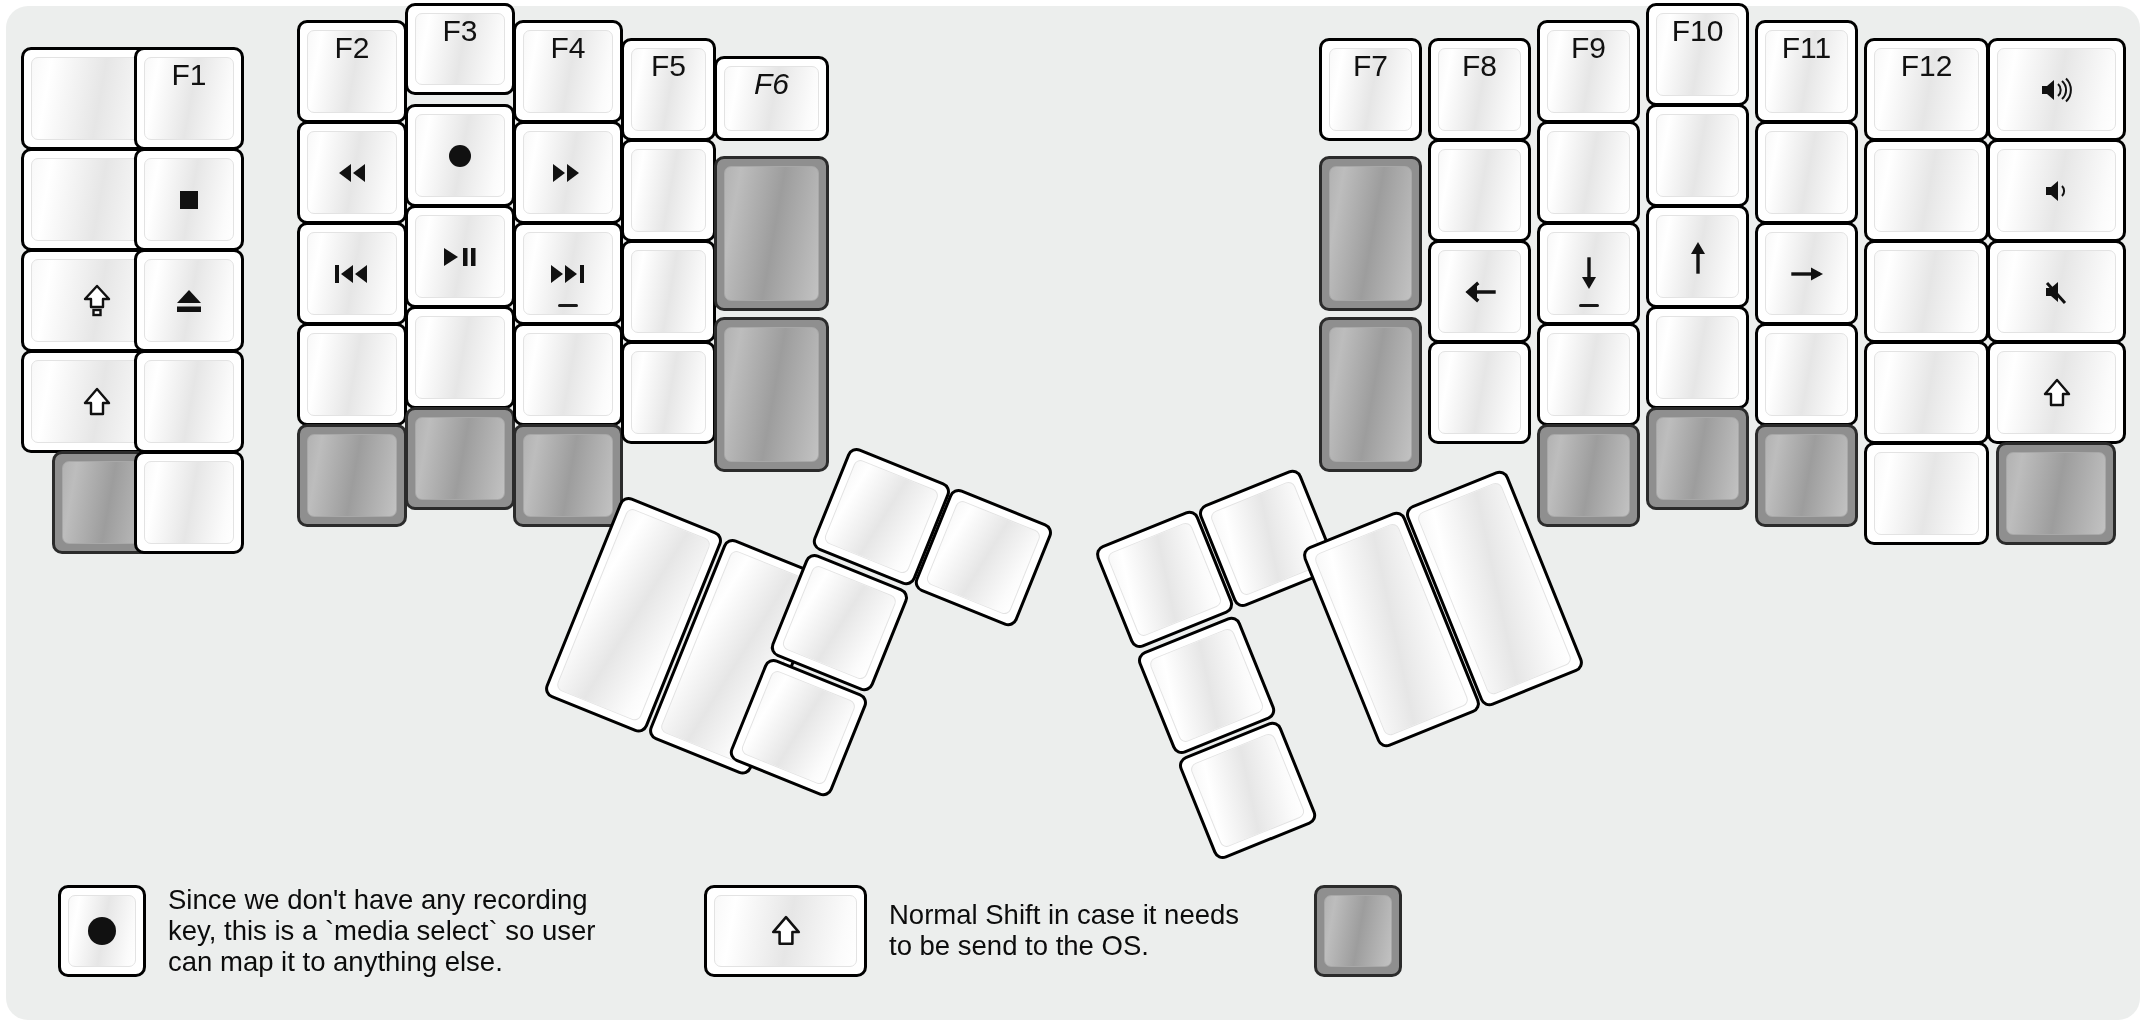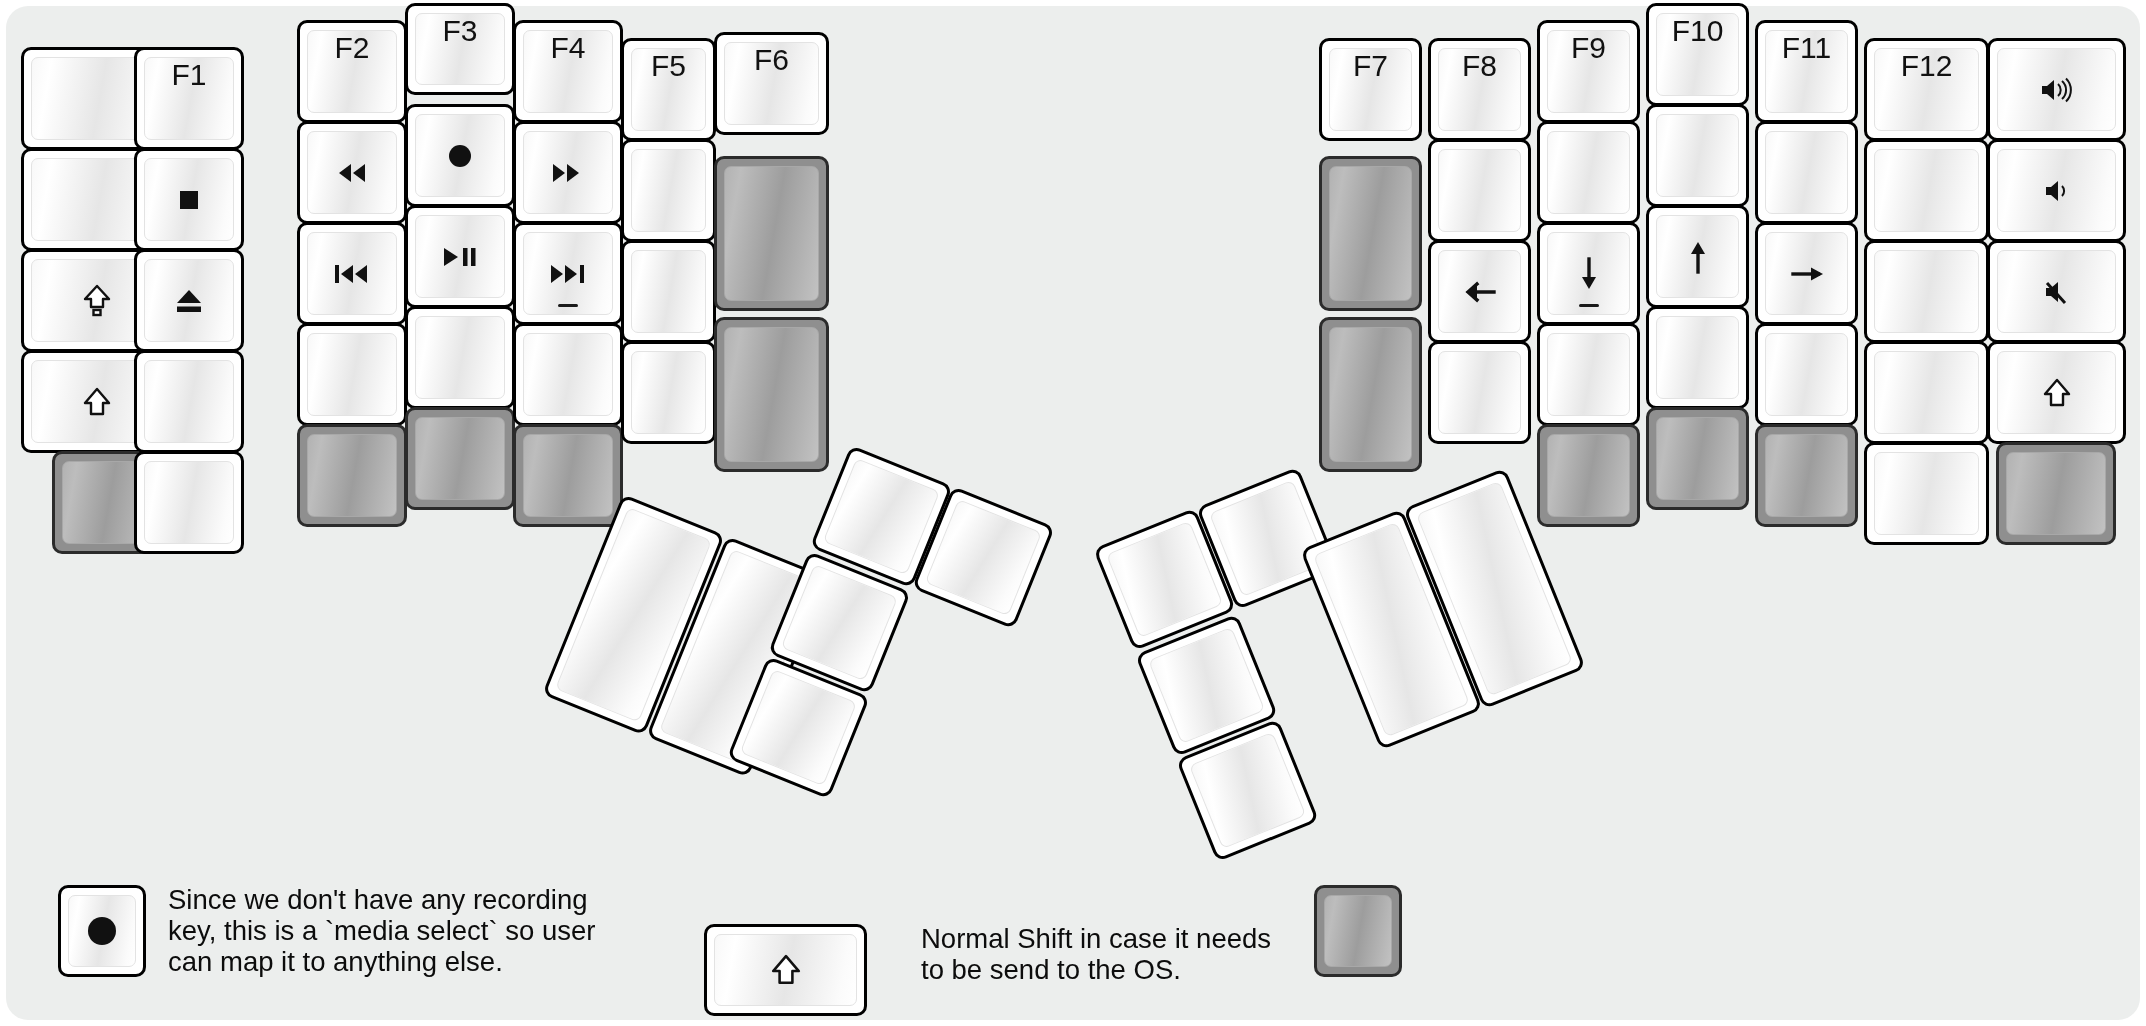--- a/index.html
+++ b/index.html
@@ -57,21 +57,21 @@
   
   .homing{
     position:absolute;left:50%;transform:translateX(-50%);
     bottom:7px;width:20px;height:3px;background:#1a1a1a;border-radius:2px;
   }
 
   
   .ico{display:block;}
 
   
-  .legend-item{position:absolute;display:flex;padding-left:36px;}
+  .legend-item{position:absolute;display:flex;align-items:center;padding-left:36px;}
   .legend-text{
     margin-left:22px;font-size:27.5px;line-height:1.12;color:#0c0c0c;
     white-space:pre-line;font-family:"Liberation Sans",sans-serif;
   }
   .legend-key{position:relative;}
 </style>
 </head>
 <body>
 
 <div id="canvas">
@@ -247,21 +247,21 @@
     <div class="key" style="left:621px;top:139px;width:95px;height:103px;">
         <div class="top"></div>
       </div>
     <div class="key" style="left:621px;top:240px;width:95px;height:103px;">
         <div class="top"></div>
       </div>
     <div class="key" style="left:621px;top:341px;width:95px;height:103px;">
         <div class="top"></div>
       </div>
 
-    <div class="key toplbl" style="left:714px;top:32px;width:115px;height:103px;">
+    <div class="key toplbl" style="left:714px;top:56px;width:115px;height:85px;font-style:italic;">
         <div class="top">
           <span class="lbl">F6</span>
         </div>
       </div>
     <div class="key trans" style="left:714px;top:156px;width:115px;height:155px;">
         <div class="top"></div>
       </div>
     <div class="key trans" style="left:714px;top:317px;width:115px;height:155px;">
         <div class="top"></div>
       </div>
@@ -495,21 +495,21 @@
                 <circle cx="16" cy="16" r="14" fill="#111"></circle>
               </svg>
             </span>
       </div>
         </div>
       <div class="legend-text">Since we don't have any recording
 key, this is a `media select` so user
 can map it to anything else.</div>
     </div>
 
-    <div class="legend-item" style="left:668px;top:924px;gap:32px;">
+    <div class="legend-item" style="left:668px;top:885px;">
       <div class="key legend-key" style="position:relative;left:0;top:0;width:163px;height:92px;">
           <div class="top">
         <span class="lbl">
               <svg class="ico" width="30" height="32" viewBox="0 0 28 30">
                 <path d="M14 2 L26 16 H20 V27 H8 V16 H2 Z" fill="#fff" stroke="#111" stroke-width="2.4" stroke-linejoin="round"></path>
               </svg>
             </span>
       </div>
         </div>
       <div class="legend-text">Normal Shift in case it needs

